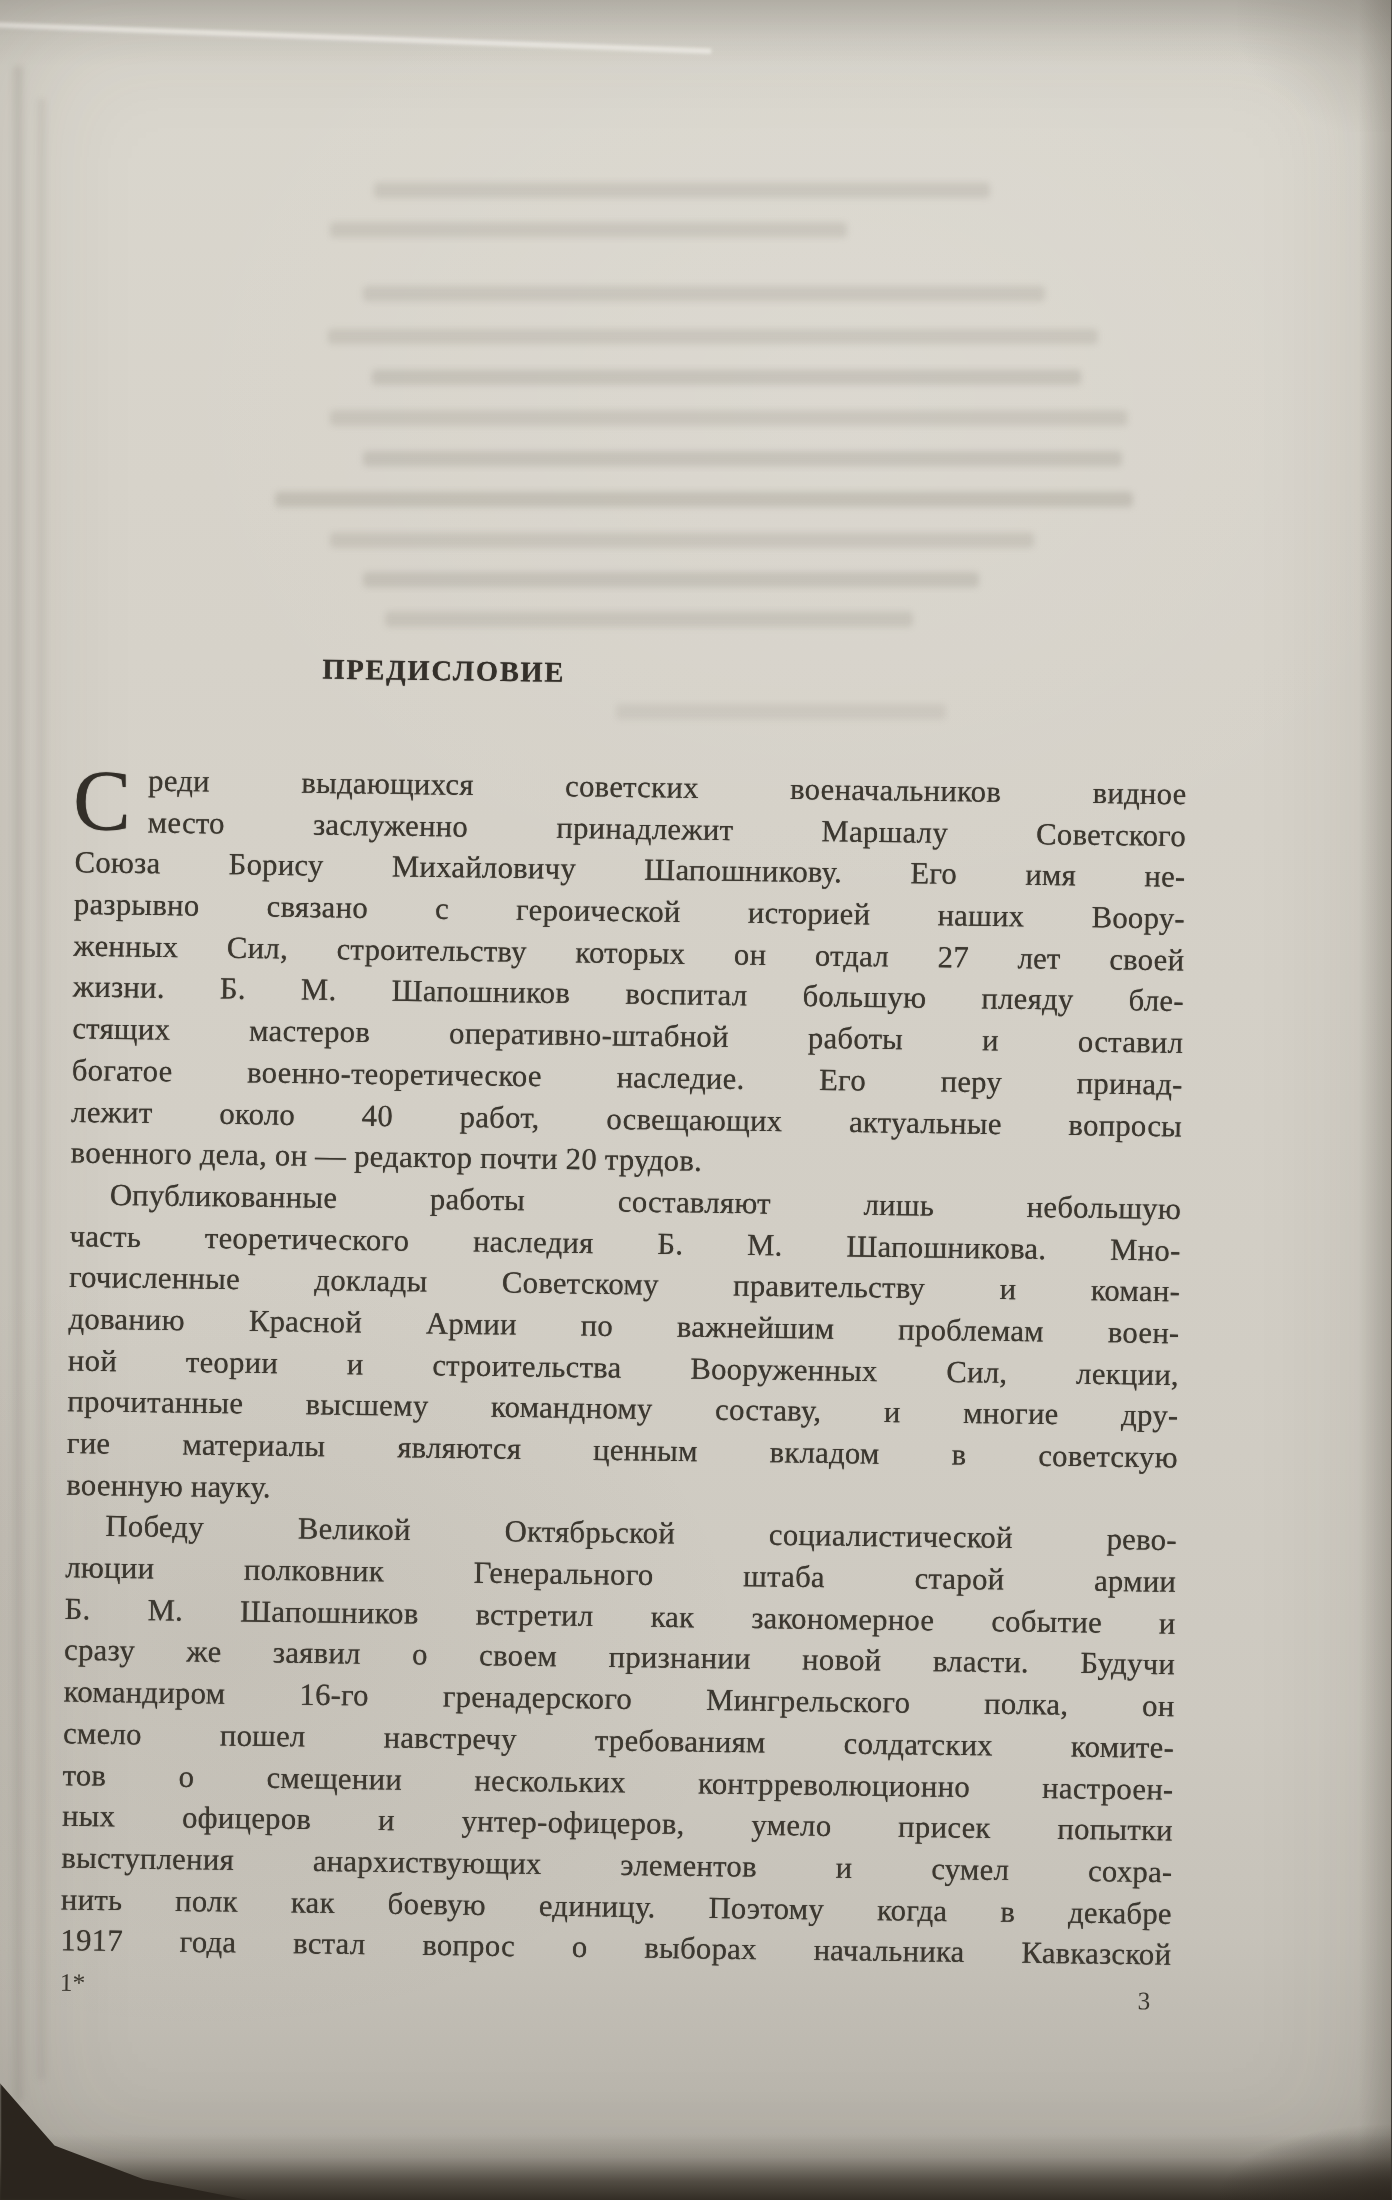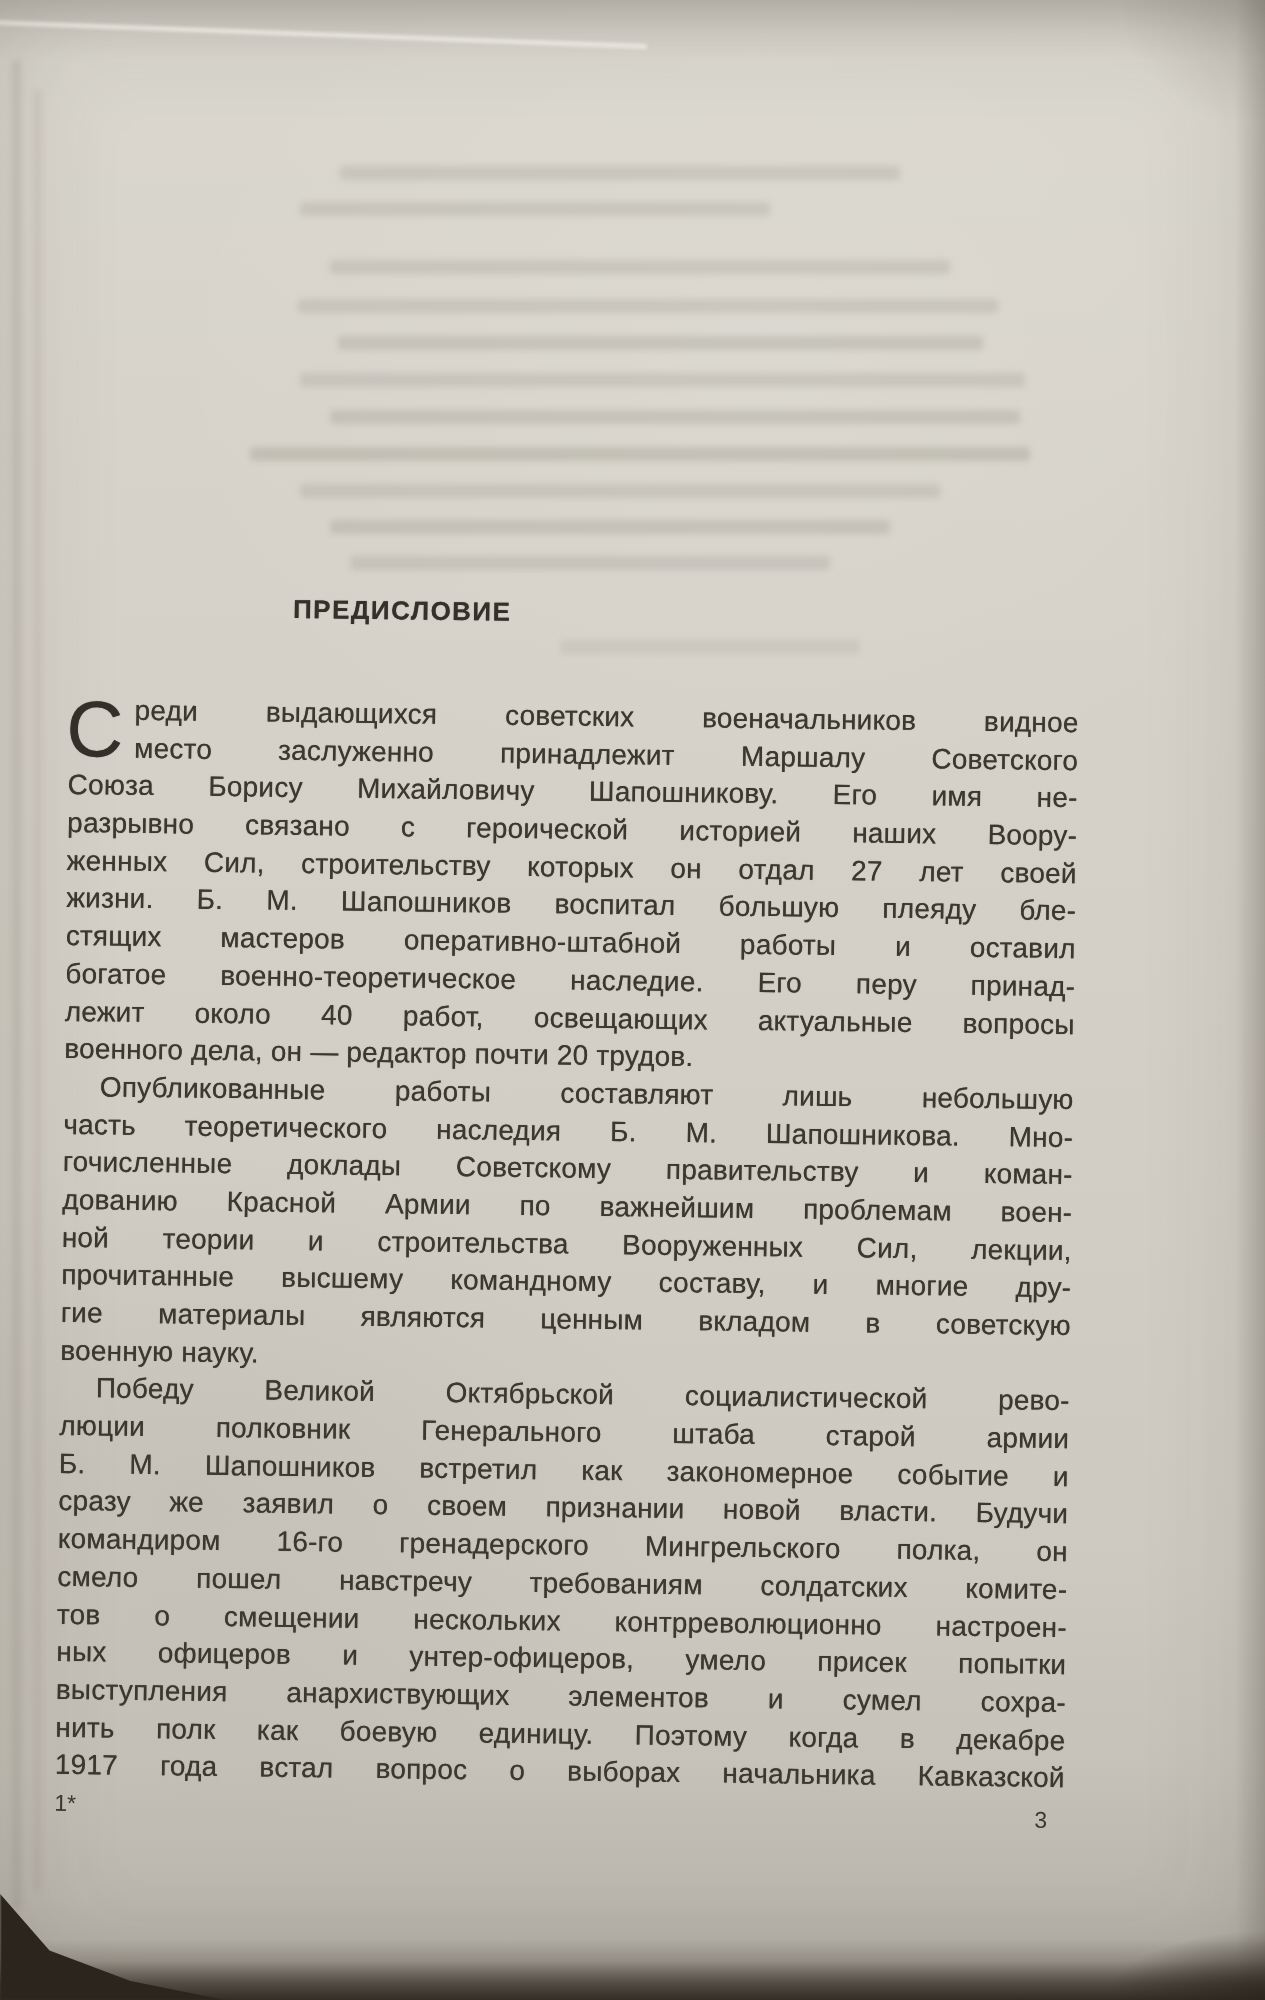--- a/index.html
+++ b/index.html
@@ -1,18 +1,18 @@
 <!DOCTYPE html>
 <html><head>
 <meta charset="utf-8">
 <style>
   html,body{margin:0;padding:0;background:#15120e;}
   .stage{
     position:relative;width:1265px;height:2000px;overflow:hidden;
-    font-family:Liberation Sans, sans-serif;
+    font-family:Liberation Serif, serif;
   }
   
   .sheet{
     position:absolute;inset:0;
     background:
       radial-gradient(ellipse 900px 700px at 60% 18%, rgba(255,255,255,0.10), rgba(255,255,255,0) 70%),
       radial-gradient(ellipse 700px 500px at 15% 75%, rgba(90,84,72,0.08), rgba(90,84,72,0) 70%),
       linear-gradient(180deg,#dad7ce 0%,#d7d3ca 22%,#d4d0c7 45%,#d1cdc4 62%,#cdc9c0 78%,#c6c2b9 88%,#bab6ad 95%,#aaa69d 100%);
   }
   .vignette{position:absolute;inset:0;box-shadow:inset 0 0 120px rgba(60,55,45,0.18);}

